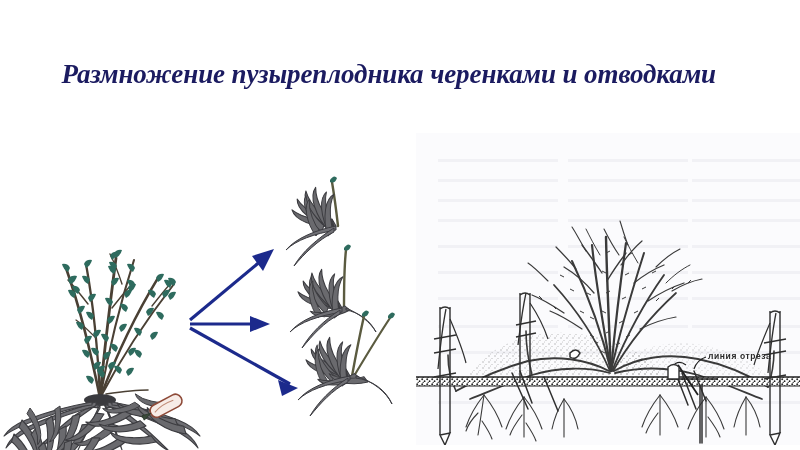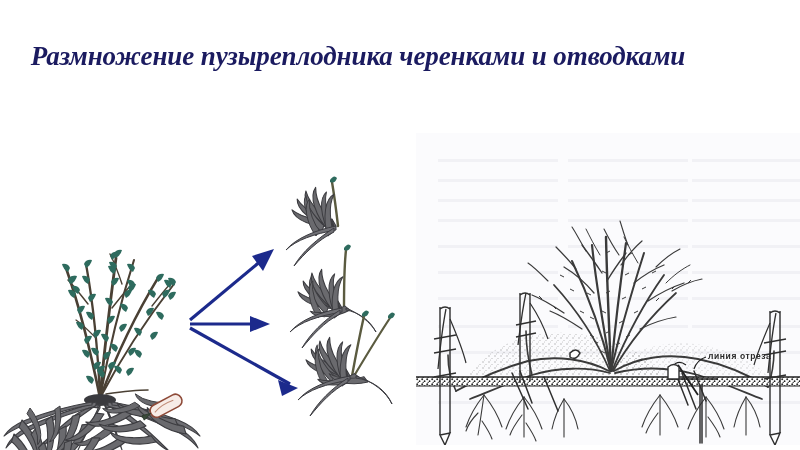--- a/index.html
+++ b/index.html
@@ -12,23 +12,23 @@
     width: 800px;
     height: 450px;
     background: #ffffff;
     overflow: hidden;
     font-family: "Liberation Sans", sans-serif;
   }
   
   #title {
     position: absolute;
     left: 0;
-    top: 42px;
+    top: 60px;
     width: 716px;
-    text-align: center;
+    text-align: right;
     font-family: "Liberation Serif", serif;
     font-style: italic;
     font-weight: bold;
     font-size: 27px;
     letter-spacing: -0.1px;
     color: #1b1b60;
     white-space: nowrap;
     line-height: 1.05;
   }
   

